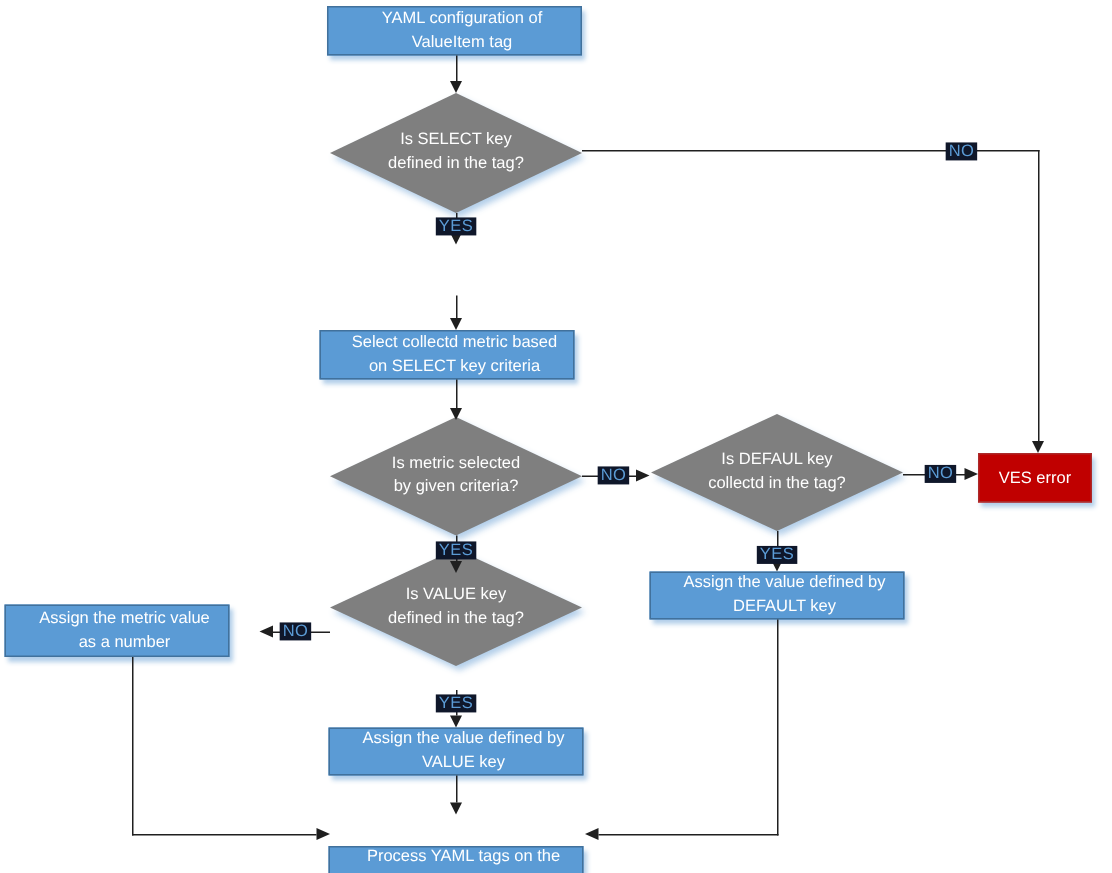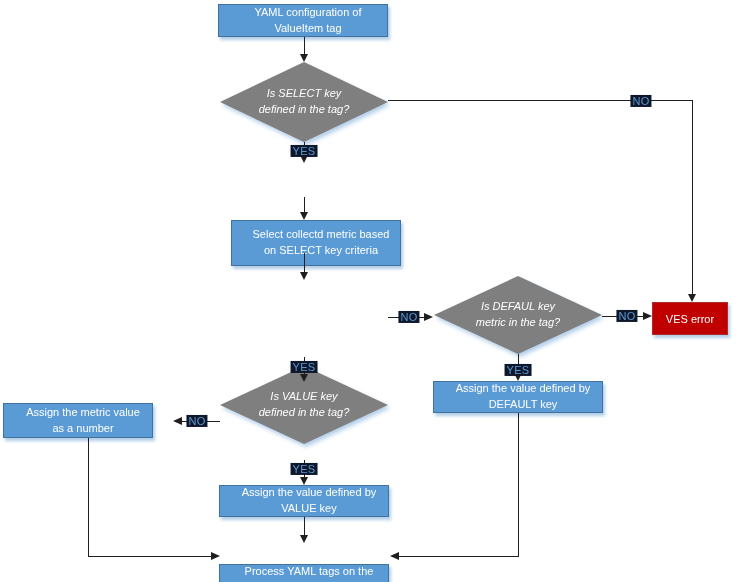--- a/index.html
+++ b/index.html
@@ -50,21 +50,20 @@
   }
   .diamond{
     position:absolute;left:0;top:0;width:100%;height:100%;
     background:var(--decision-fill);
     clip-path:polygon(50% 0,100% 50%,50% 100%,0 50%);
   }
   .dtxt{
     position:absolute;left:50%;top:50%;transform:translate(-50%,-50%);
     width:120px;color:#fff;font-size:11px;line-height:1.45;text-align:center;
     white-space:pre-line;
-    font-style:italic;
   }
 
   
   .vline{position:absolute;width:1px;background:var(--line);}
   .hline{position:absolute;height:1px;background:var(--line);}
 
   
   .arr{position:absolute;width:0;height:0;}
   .arr-d{border-left:4px solid transparent;border-right:4px solid transparent;border-top:8px solid var(--line);}
   .arr-r{border-top:4px solid transparent;border-bottom:4px solid transparent;border-left:9px solid var(--line);}
@@ -81,21 +80,21 @@
 <body>
 
 <div class="canvas">
 
   <div class="pbox" style="left:218px;top:4px;width:170px;height:33px">
     <span class="txt">YAML configuration of
 ValueItem tag</span>
   </div>
 
 
-  <div class="pbox" style="left:231px;top:220px;width:170px;height:46px">
+  <div class="pbox" style="left:213px;top:220px;width:170px;height:33px">
     <span class="txt">Select collectd metric based
 on SELECT key criteria</span>
   </div>
 
   <div class="pbox" style="left:433px;top:381px;width:170px;height:32px">
     <span class="txt">Assign the value defined by
 DEFAULT key</span>
   </div>
 
   <div class="pbox" style="left:3px;top:403px;width:150px;height:35px">
@@ -116,25 +115,30 @@
   <div class="ebox" style="left:652px;top:302px;width:76px;height:33px">
     <span class="txt">VES error</span>
   </div>
 
   <div class="dwrap" style="left:220px;top:62px;width:168px;height:80px">
     <div class="diamond"></div>
     <span class="dtxt">Is SELECT key
 defined in the tag?</span>
   </div>
 
+  <div class="dwrap" style="left:220px;top:278px;width:168px;height:79px">
+    <div class="diamond"></div>
+    <span class="dtxt">Is metric selected
+by given criteria?</span>
+  </div>
 
   <div class="dwrap" style="left:434px;top:276px;width:168px;height:78px">
     <div class="diamond"></div>
     <span class="dtxt">Is DEFAUL key
-metric in the tag?</span>
+collectd in the tag?</span>
   </div>
 
   <div class="dwrap" style="left:220px;top:366px;width:168px;height:78px">
     <div class="diamond"></div>
     <span class="dtxt">Is VALUE key
 defined in the tag?</span>
   </div>
 
   <div class="vline" style="left:304px;top:37px;height:17px"></div>
   <div class="hline" style="left:388px;top:100px;width:305px"></div>

